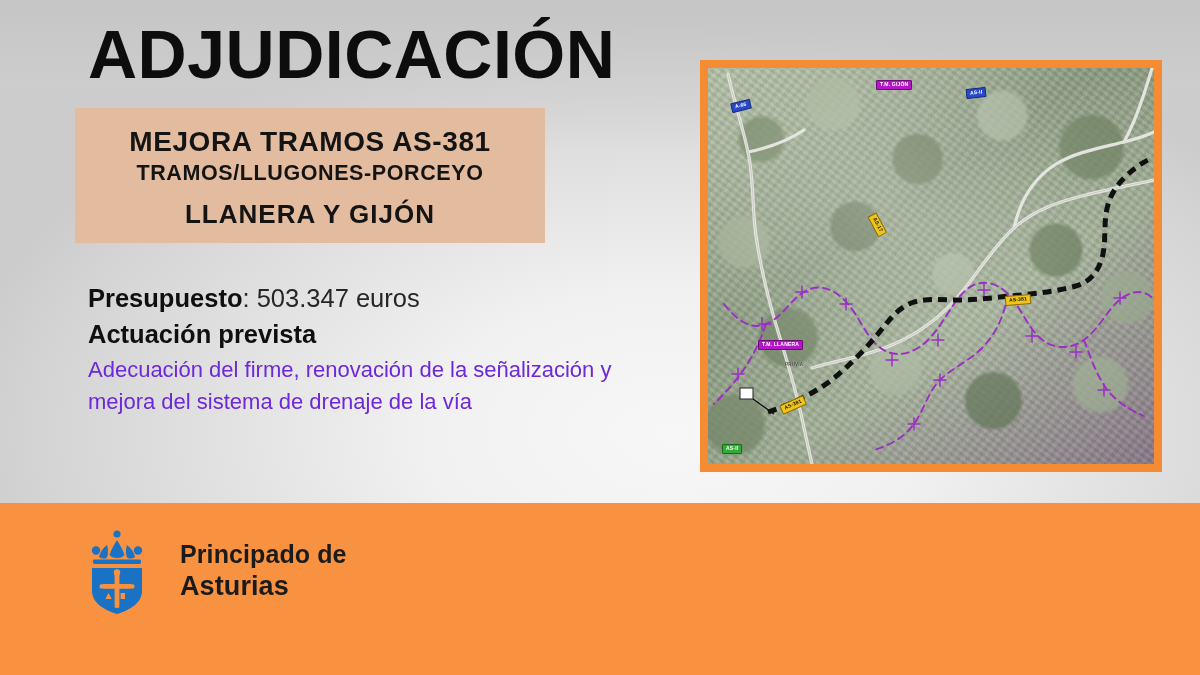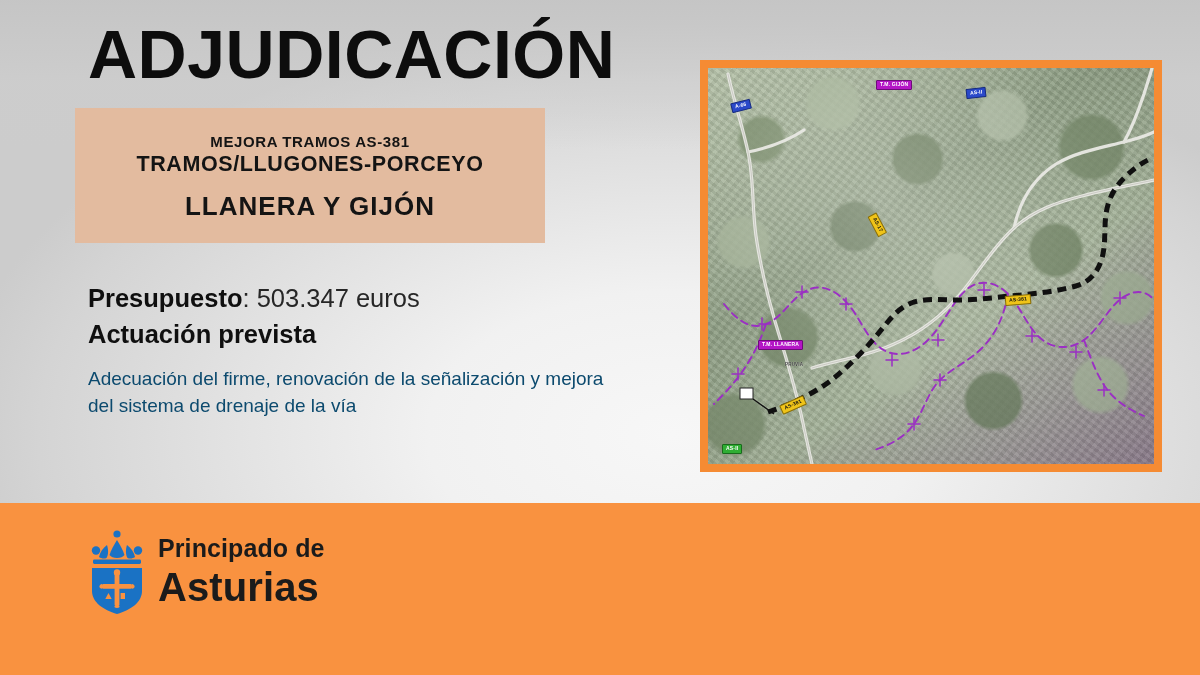--- a/index.html
+++ b/index.html
@@ -69,21 +69,21 @@
     padding-top: 4px;
   }
   .project-line {
     color: #141414;
     font-weight: 700;
     text-align: center;
     letter-spacing: 0.6px;
     line-height: 1.28;
     white-space: nowrap;
   }
-  .project-line.l1 { font-size: 15px; }
+  .project-line.l1 { font-size: 28px; }
   .project-line.l2 { font-size: 21.5px; }
   .project-line.l3 { font-size: 26px; letter-spacing: 1px; margin-top: 11px; }
 
   
   .details {
     position: absolute;
     left: 88px;
     top: 280px;
     width: 560px;
   }
@@ -95,24 +95,24 @@
   }
   .detail-row .k {
     font-weight: 700;
     color: #0f0f0f;
   }
   .detail-row .v {
     font-weight: 400;
     color: #262626;
   }
   .desc {
-    margin-top: 14px;
-    font-size: 19px;
+    margin-top: 2px;
+    font-size: 22px;
     font-weight: 400;
-    color: #0c4a6e;
+    color: #6d28d9;
     line-height: 1.42;
     width: 530px;
   }
 
   
   .map-frame {
     position: absolute;
     left: 700px;
     top: 60px;
     width: 462px;
@@ -189,36 +189,36 @@
     width: 1200px;
     height: 172px;
     background: #f99240;
   }
   .logo-wrap {
     position: absolute;
     left: 84px;
     top: 528px;
     display: flex;
     align-items: center;
-    gap: 8px;
+    gap: 30px;
   }
   .logo-text {
     display: flex;
     flex-direction: column;
     justify-content: center;
     color: #1b1b1b;
     line-height: 1.0;
   }
   .logo-text .l1 {
     font-size: 25px;
     font-weight: 700;
     letter-spacing: 0.1px;
   }
   .logo-text .l2 {
-    font-size: 40px;
+    font-size: 27px;
     font-weight: 700;
     letter-spacing: 0.1px;
     margin-top: 6px;
   }
 </style>
 </head>
 <body>
 
 <div id="slide">
 

